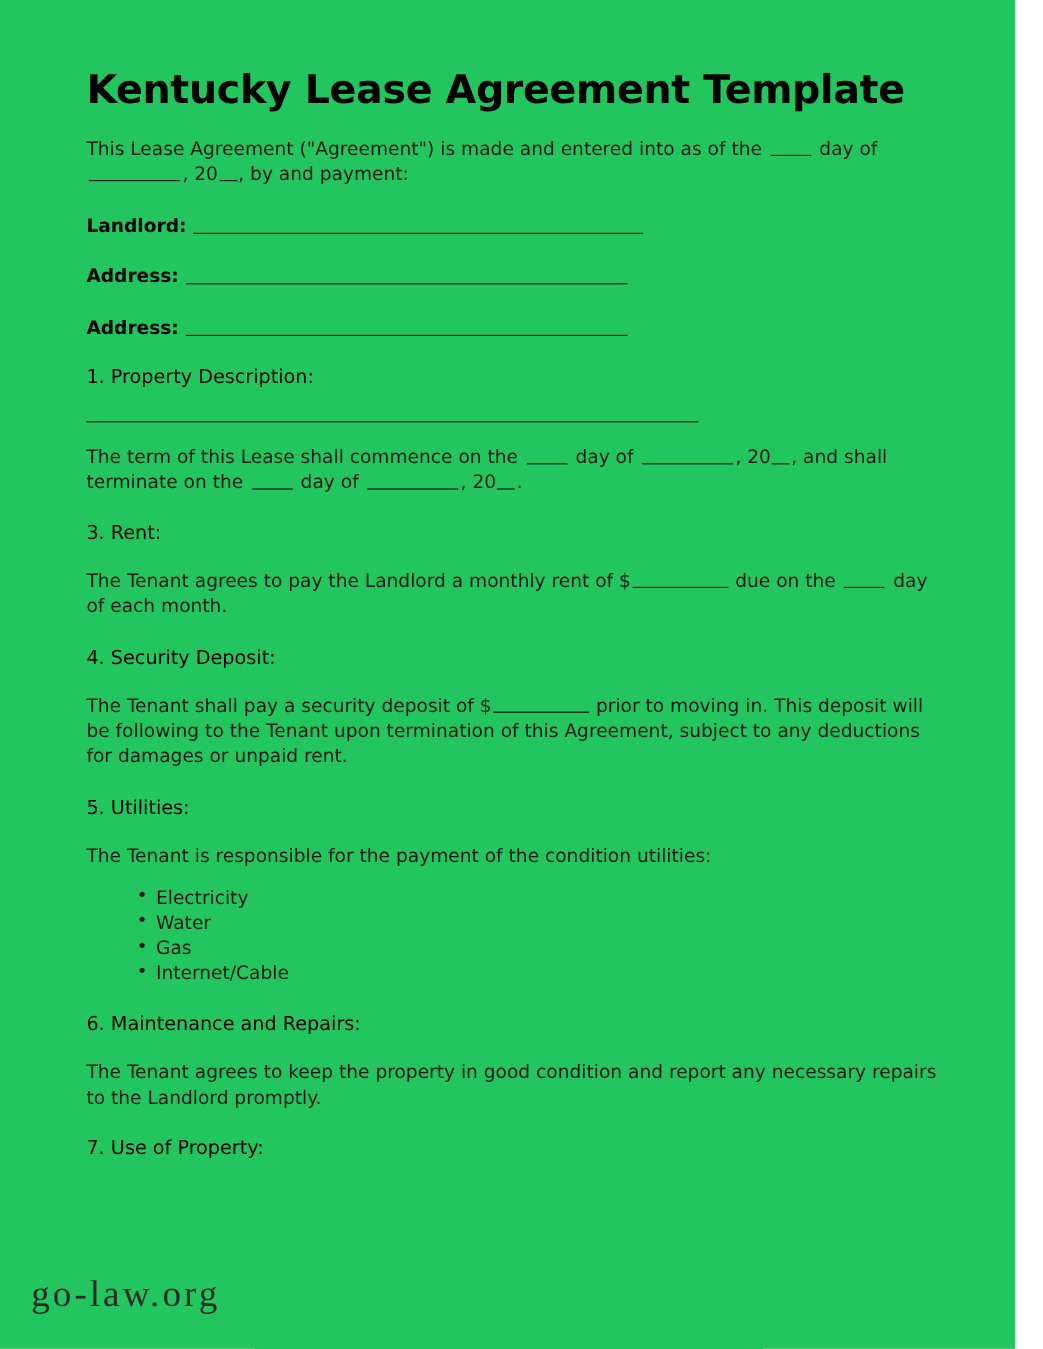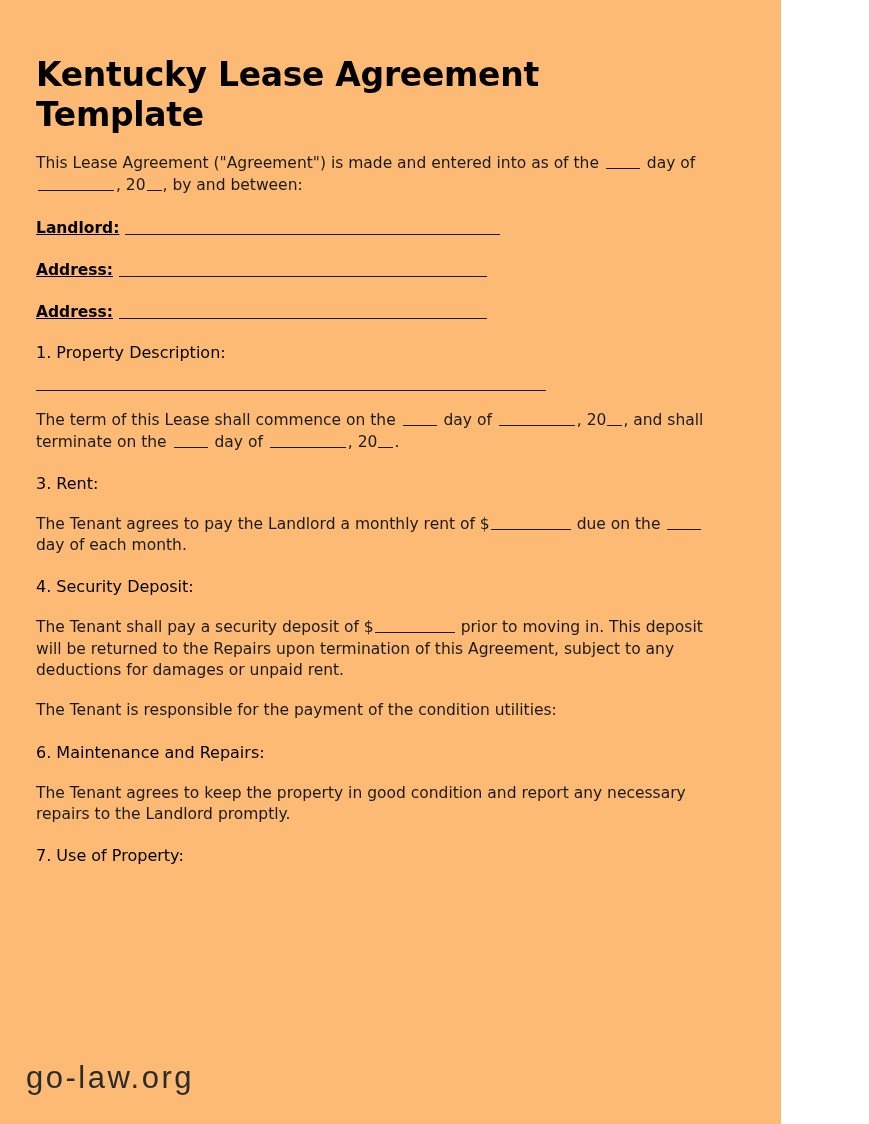--- a/index.html
+++ b/index.html
@@ -10,25 +10,25 @@
   body {
     width: 869px;
     height: 1124px;
     overflow: hidden;
     font-family: "DejaVu Sans", sans-serif;
     color: #000000;
     position: relative;
   }
   .page {
     position: relative;
-    width: 781px;
+    width: 846px;
     height: 1124px;
-    background: #fdba74;
+    background: #22c55e;
     box-sizing: border-box;
-    padding: 0 64px 0 36px;
+    padding: 0 64px 0 72px;
     overflow: hidden;
   }
   .doc-title {
     font-size: 33px;
     font-weight: bold;
     letter-spacing: -0.3px;
     margin: 0;
     padding-top: 55px;
     line-height: 1.2;
     color: #000000;
@@ -41,21 +41,20 @@
     color: #1a1a1a;
     max-width: 758px;
   }
   .field-row {
     font-size: 15.5px;
     font-weight: bold;
     line-height: 1.3;
     padding-top: 21px;
     color: #000000;
     white-space: nowrap;
-    text-decoration: underline;
   }
   .field-label {
     font-weight: bold;
   }
   .field-line {
     display: inline-block;
     vertical-align: baseline;
     border-bottom: 1.6px solid #1a1a1a;
     height: 15px;
     margin-left: 6px;
@@ -114,59 +113,66 @@
     position: absolute;
     left: 0;
     top: -1px;
     font-size: 15px;
     color: #1a1a1a;
   }
   .watermark {
     position: absolute;
     left: 26px;
     top: 1062px;
-    font-family: Liberation Sans, sans-serif;
+    font-family: Liberation Serif, serif;
     font-size: 31px;
     letter-spacing: 2.5px;
     color: #2b2b2b;
     white-space: nowrap;
     line-height: 1;
   }
 </style>
 </head>
 <body>
 
 <div class="page">
 
   <h1 class="doc-title">Kentucky Lease Agreement Template</h1>
 
-  <p class="para"><span>This Lease Agreement ("Agreement") is made and entered into as of the </span><span class="inline-blank b-day"></span><span> day of </span><span class="inline-blank b-month"></span><span>, 20</span><span class="inline-blank b-yr"></span><span>, by and between:</span></p>
+  <p class="para"><span>This Lease Agreement ("Agreement") is made and entered into as of the </span><span class="inline-blank b-day"></span><span> day of </span><span class="inline-blank b-month"></span><span>, 20</span><span class="inline-blank b-yr"></span><span>, by and payment:</span></p>
 
   <div class="field-row"><span class="field-label">Landlord:</span><span class="field-line fl-landlord"></span></div>
 
   <div class="field-row"><span class="field-label">Address:</span><span class="field-line fl-addr1"></span></div>
 
 
   <div class="field-row"><span class="field-label">Address:</span><span class="field-line fl-addr2"></span></div>
 
 
   <h2 class="section-head">1. Property Description:</h2>
   <div class="blank-line-block">
       <span class="blank-line"></span>
     </div>
 
   <p class="para"><span>The term of this Lease shall commence on the </span><span class="inline-blank b-day"></span><span> day of </span><span class="inline-blank b-month"></span><span>, 20</span><span class="inline-blank b-yr"></span><span>, and shall terminate on the </span><span class="inline-blank b-day"></span><span> day of </span><span class="inline-blank b-month"></span><span>, 20</span><span class="inline-blank b-yr"></span><span>.</span></p>
 
   <h2 class="section-head">3. Rent:</h2>
   <p class="para"><span>The Tenant agrees to pay the Landlord a monthly rent of $</span><span class="inline-blank b-money"></span><span> due on the </span><span class="inline-blank b-day"></span><span> day of each month.</span></p>
 
   <h2 class="section-head">4. Security Deposit:</h2>
-  <p class="para"><span>The Tenant shall pay a security deposit of $</span><span class="inline-blank b-money"></span><span> prior to moving in. This deposit will be returned to the Repairs upon termination of this Agreement, subject to any deductions for damages or unpaid rent.</span></p>
+  <p class="para"><span>The Tenant shall pay a security deposit of $</span><span class="inline-blank b-money"></span><span> prior to moving in. This deposit will be following to the Tenant upon termination of this Agreement, subject to any deductions for damages or unpaid rent.</span></p>
 
+  <h2 class="section-head">5. Utilities:</h2>
   <p class="para">The Tenant is responsible for the payment of the condition utilities:</p>
+  <ul class="util-list">
+    <li>Electricity</li>
+    <li>Water</li>
+    <li>Gas</li>
+    <li>Internet/Cable</li>
+  </ul>
 
   <h2 class="section-head">6. Maintenance and Repairs:</h2>
   <p class="para">The Tenant agrees to keep the property in good condition and report any necessary repairs to the Landlord promptly.</p>
 
   <h2 class="section-head">7. Use of Property:</h2>
 
   <div class="watermark">go-law.org</div>
 
 </div>
 

